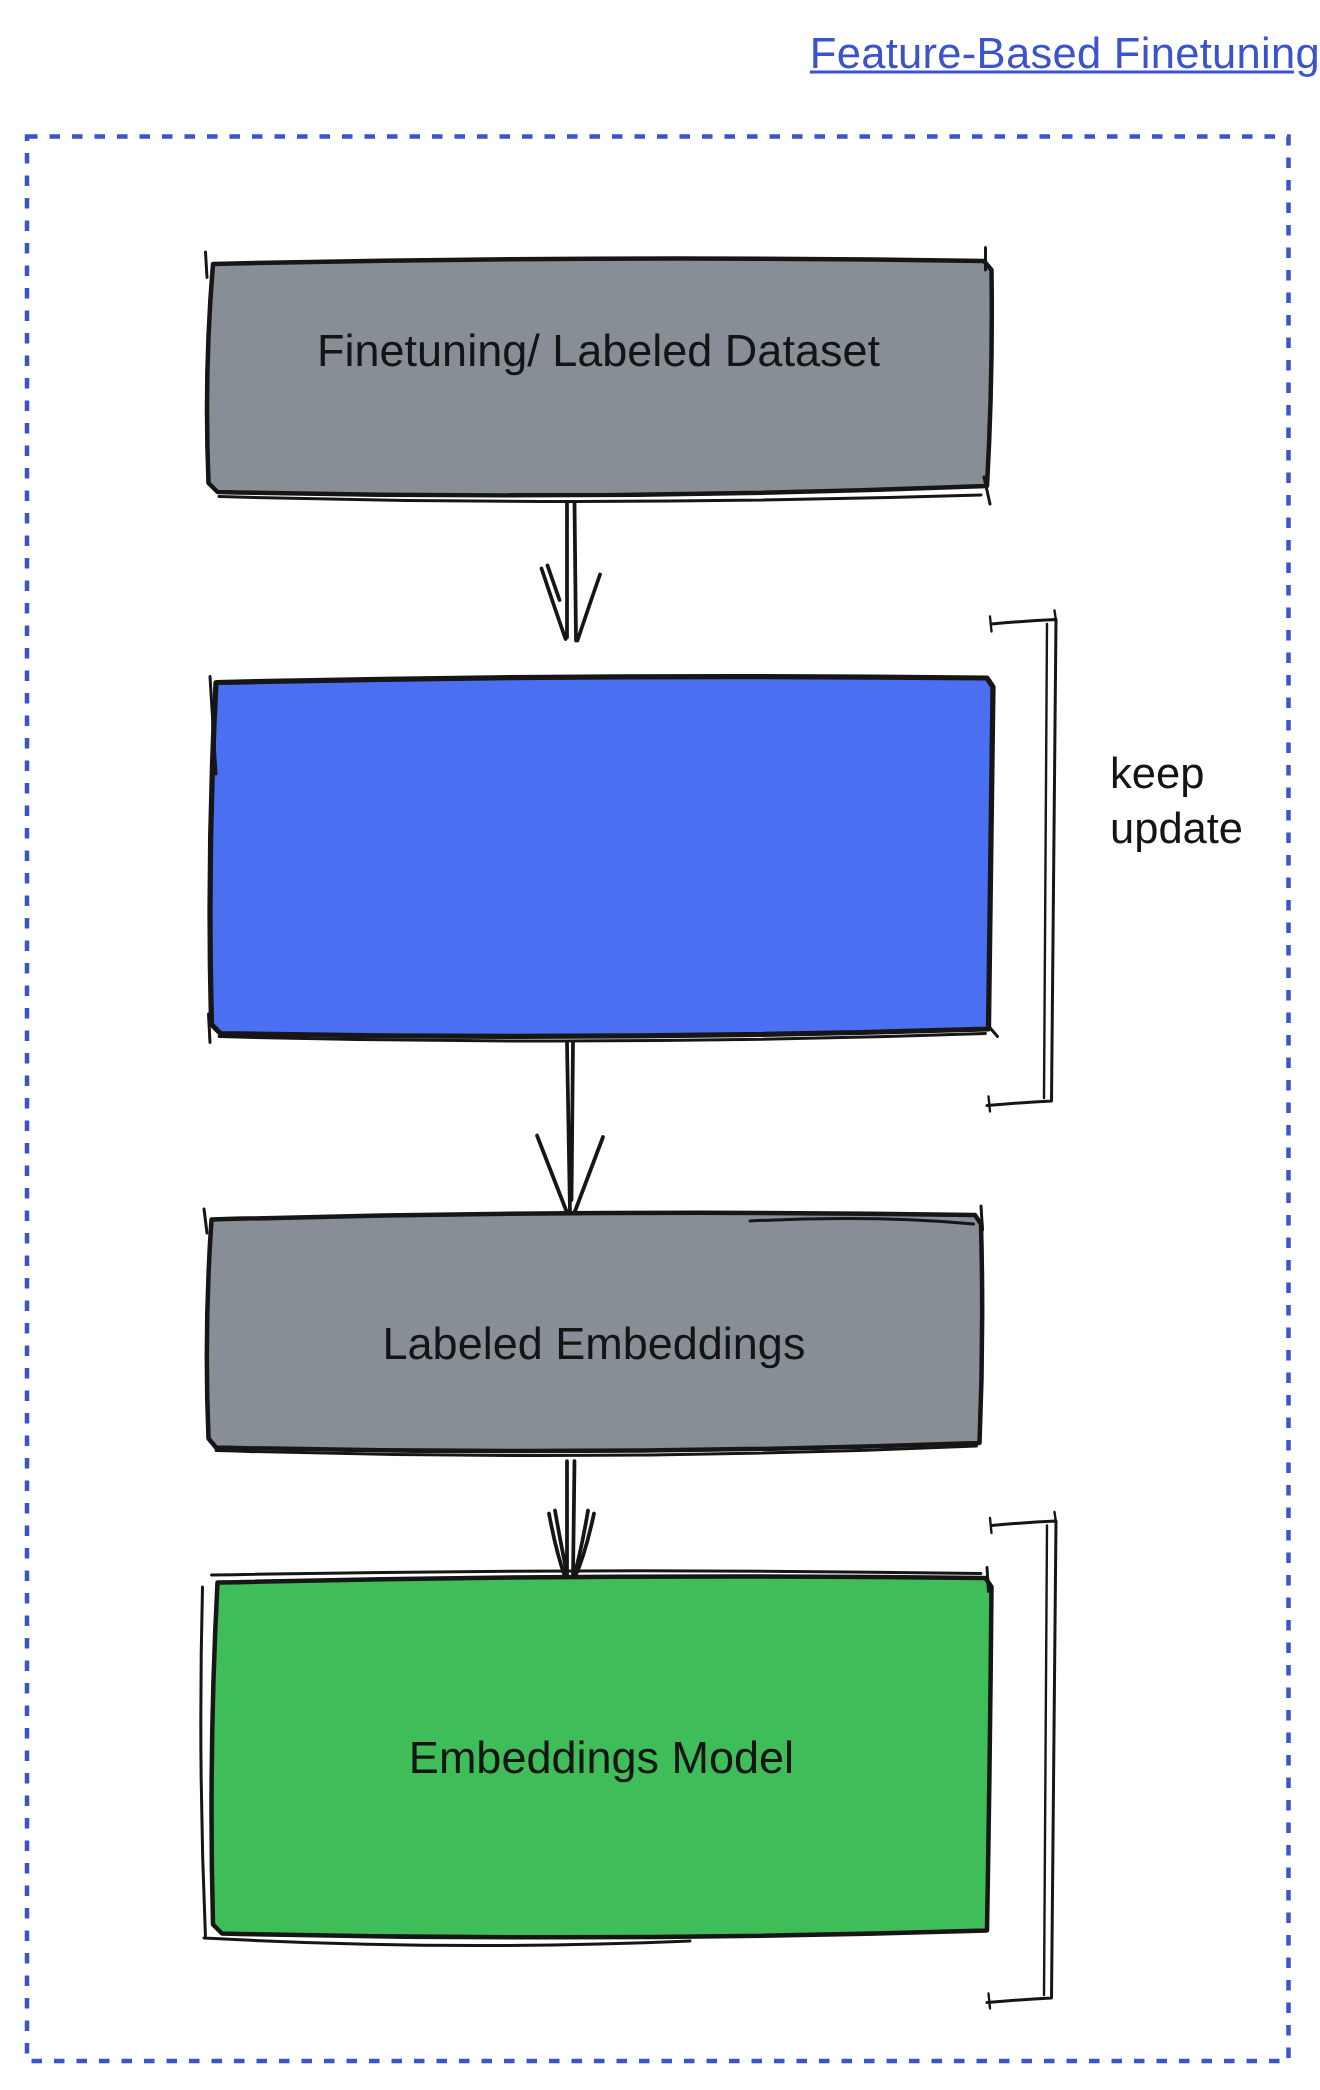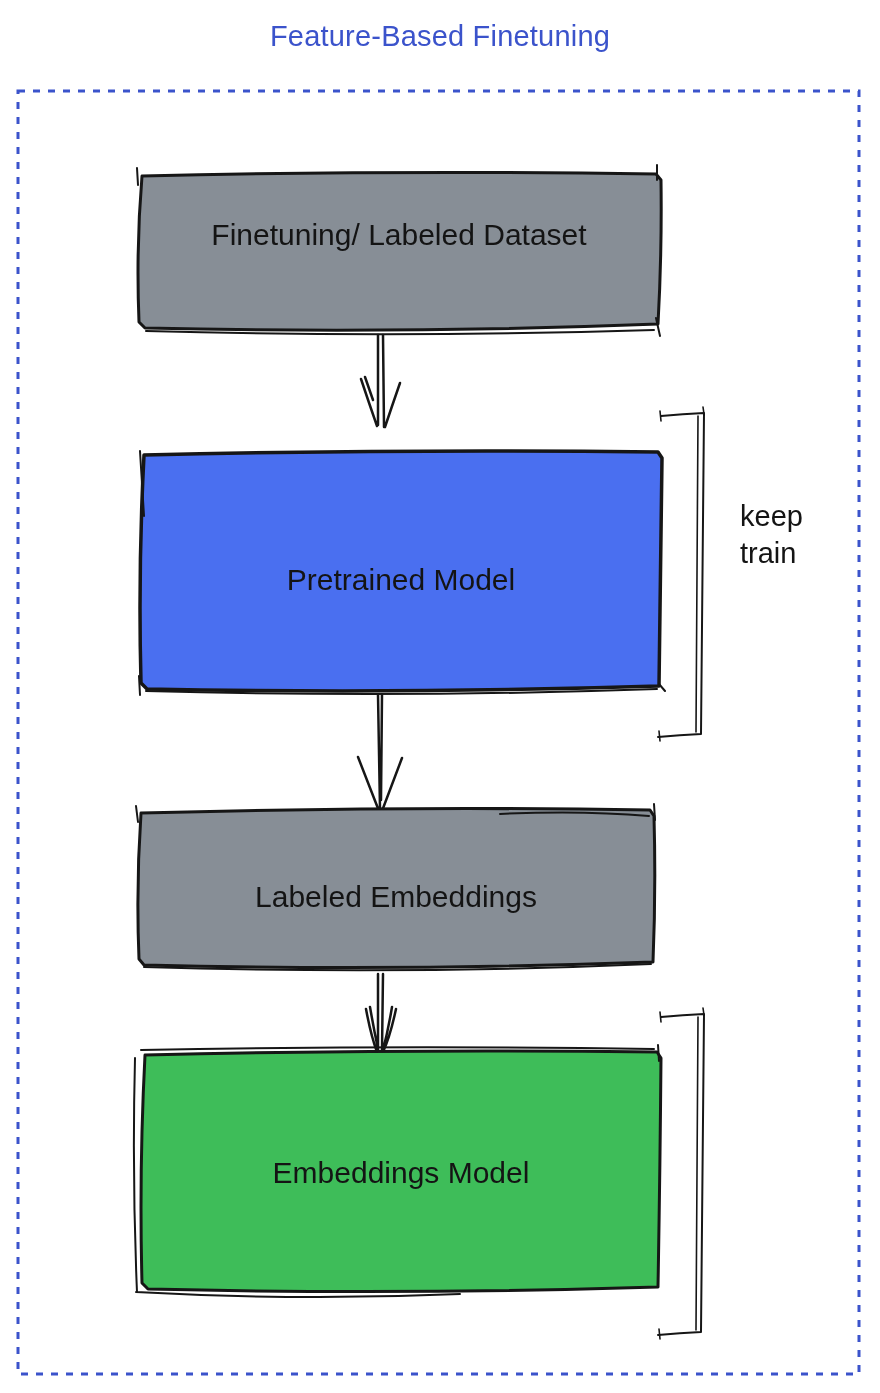--- a/index.html
+++ b/index.html
@@ -1,20 +1,20 @@
 <!DOCTYPE html>
 <html><head>
 <meta charset="utf-8">
 <style>
   html,body{margin:0;padding:0;background:#ffffff;}
   body{width:880px;height:1393px;position:relative;overflow:hidden;
        font-family:"Liberation Sans", sans-serif;}
   .page{position:absolute;inset:0;}
-  .title{position:absolute;top:20px;left:0;width:880px;text-align:center;
-         font-size:29px;letter-spacing:0.2px;color:#3B53CB;}
+  .title{position:absolute;top:20px;left:0;width:880px;text-align:right;
+         font-size:29px;letter-spacing:0.2px;color:#3B53CB;text-decoration:underline;}
   svg.sketch{position:absolute;top:0;left:0;}
   .box-label{position:absolute;display:flex;align-items:center;justify-content:center;
              font-size:30px;color:#141414;text-align:right;}
   .lbl-dataset{left:138px;top:172px;width:522px;height:125px;}
   .lbl-pretrained{left:140px;top:460px;width:522px;height:240px;}
   .lbl-embeddings{left:137px;top:818px;width:518px;height:158px;}
   .lbl-classifier{left:140px;top:1052px;width:522px;height:241px;}
   .side-label{position:absolute;font-size:29px;line-height:37px;color:#141414;
               white-space:pre-line;}
   .side-keep{left:740px;top:498px;}
@@ -69,20 +69,19 @@
       <path class="ink" stroke-width="2" d="M141,1050 Q400,1045 654,1049 M135,1058 Q132,1175 137,1292 M136,1292 Q300,1301 460,1294 M658,1045 L659,1061"></path>
     </g>
 
     <g>
       <path class="ink" stroke-width="2" d="M661,1017 Q683,1015 704,1014 L701,1332 Q680,1333 658,1335"></path>
       <path class="ink" stroke-width="1.6" d="M698,1017 L696,1330 M660,1012 L661,1022 M659,1329 L660,1339 M703,1008 L704,1015"></path>
     </g>
   </svg>
 
   <div class="box-label lbl-dataset">Finetuning/ Labeled Dataset</div>
-  <div class="box-label lbl-pretrained">Pretrained Model</div>
   <div class="box-label lbl-embeddings">Labeled Embeddings</div>
   <div class="box-label lbl-classifier">Embeddings Model</div>
 
   <div class="side-label side-keep">keep
-train</div>
+update</div>
 
 </div>
 
 </body></html>

